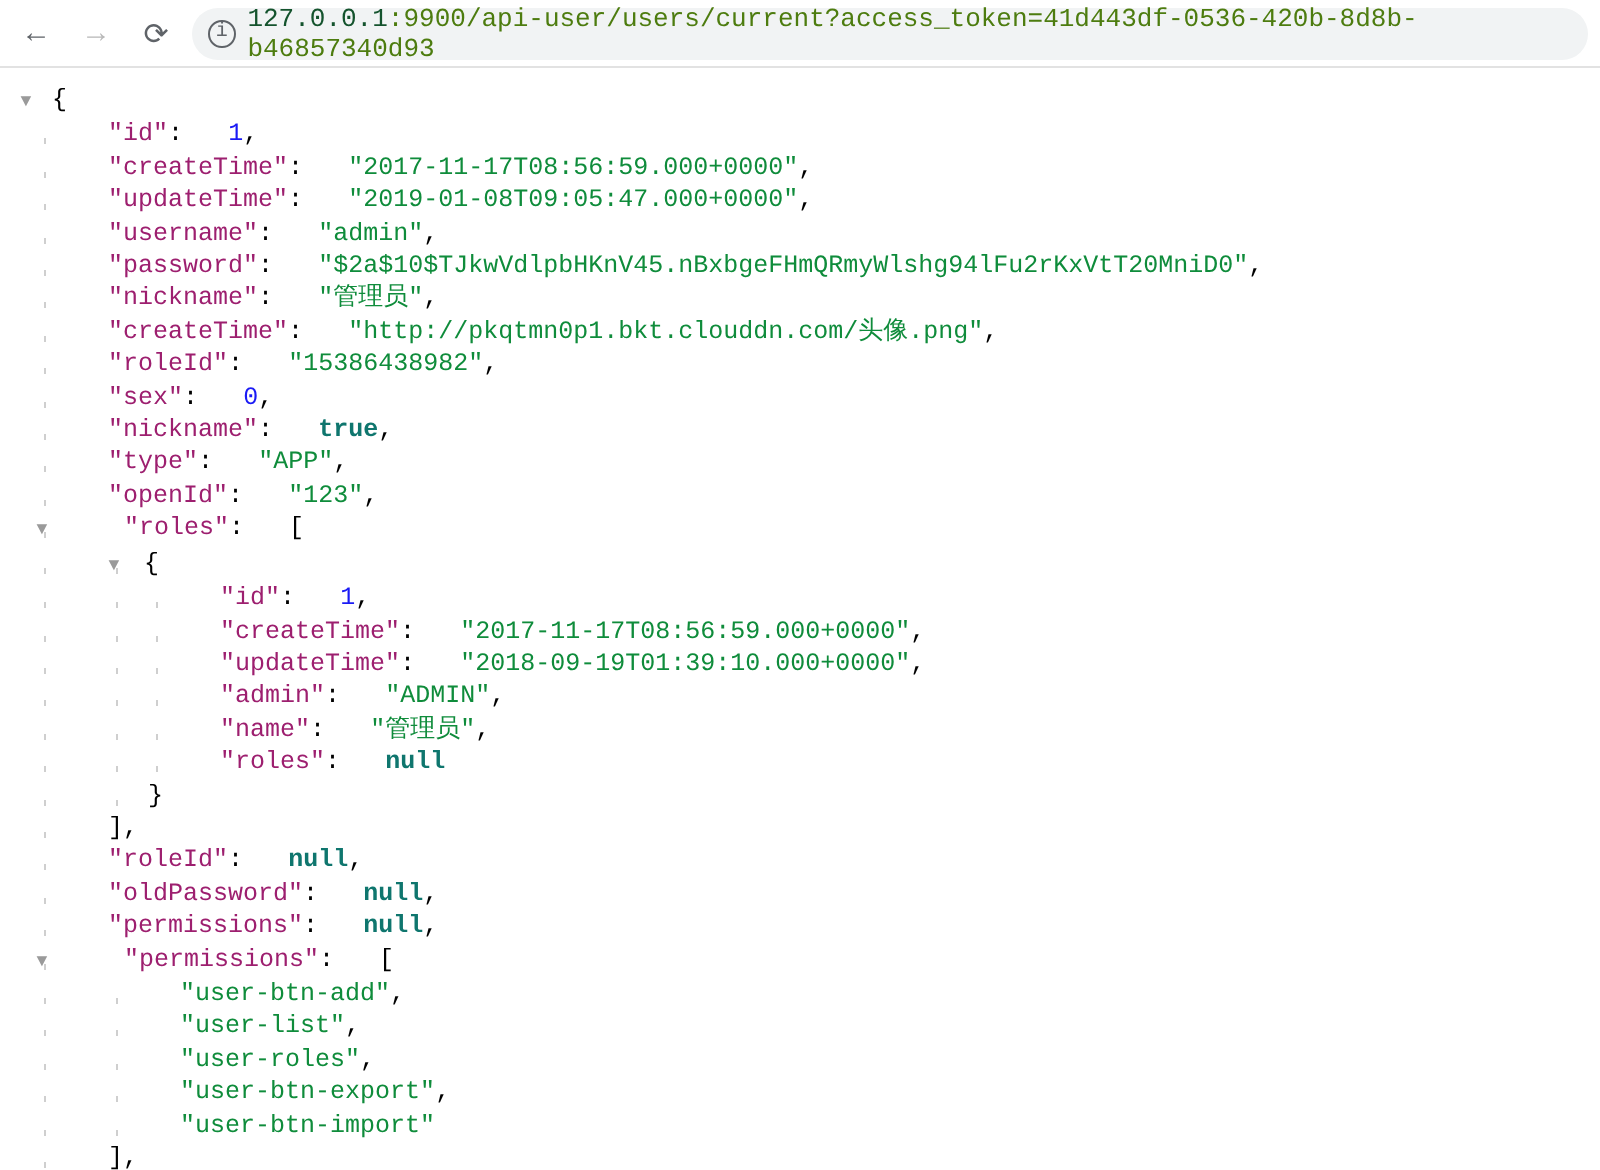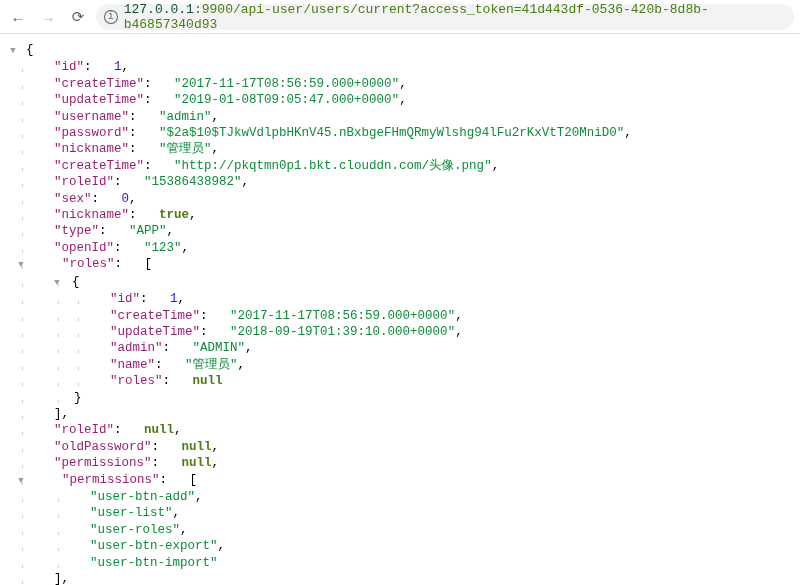--- a/index.html
+++ b/index.html
@@ -76,21 +76,21 @@
   position:relative;
 }
 .pipe::before{
   content:"";position:absolute;left:4px;top:-1px;bottom:-1px;border-left:1px dotted #cfcfcf;
 }
 .sp{display:inline-block;width:10px;}
 .in{display:inline-block;width:26px;}
 .k{color:#9d1f6f;}   
 .s{color:#0f8c3b;}   
 .n{color:#1a1af5;}   
-.b{color:#4d7c0f;font-weight:bold;} 
+.b{color:#0f766e;font-weight:bold;} 
 .p{color:#000;} 
 
 .tw.sub{margin-left:-12px;margin-right:0;}
 </style>
 </head>
 <body>
 
 <div class="toolbar">
   <div class="nav-btn">←</div>
   <div class="nav-btn disabled">→</div>

